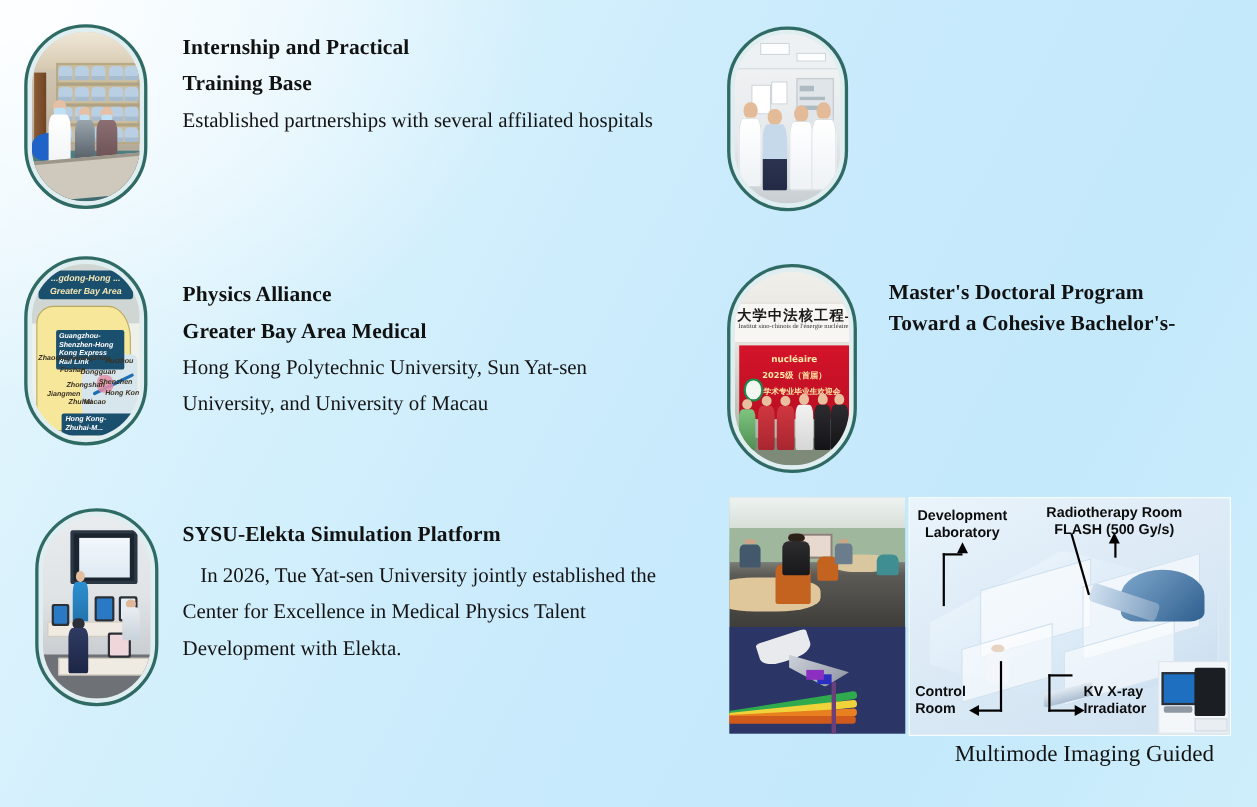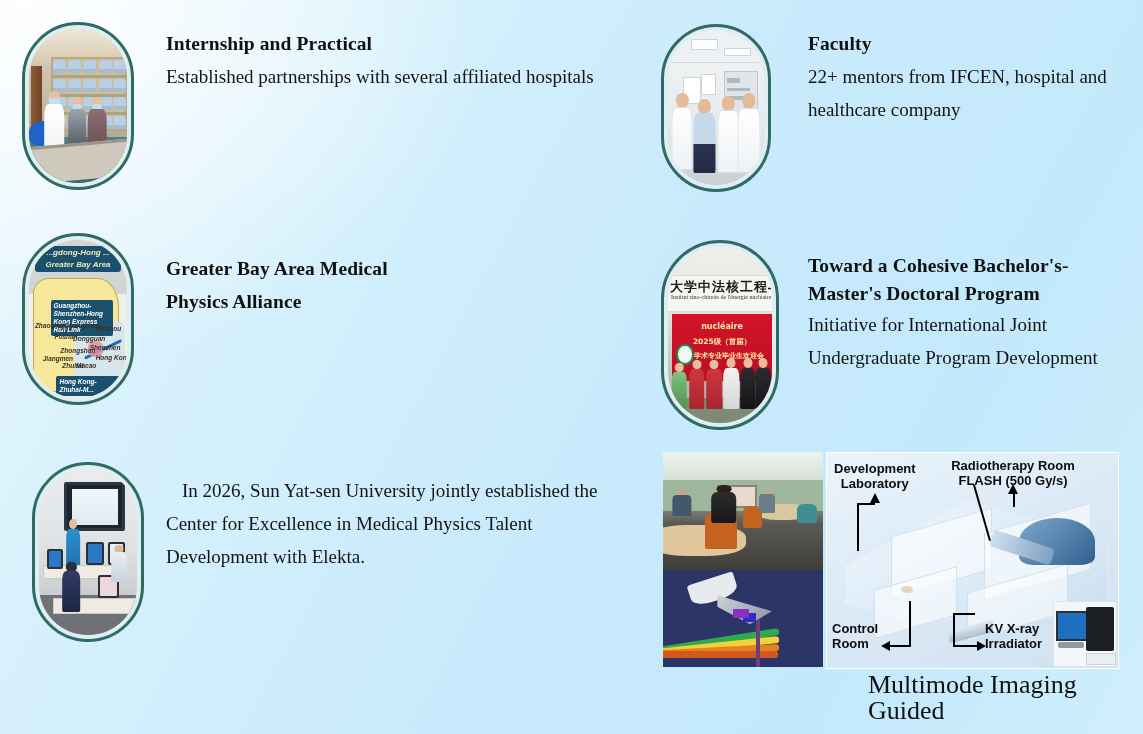--- a/index.html
+++ b/index.html
@@ -139,21 +139,21 @@
 
   .fig-diagram { position:absolute; background:linear-gradient(155deg,#eaf4fb 0%,#dceaf6 45%,#cfe1f0 100%); border:1px solid #ffffff; overflow:hidden; }
   .room3d { position:absolute; background:rgba(255,255,255,.55); border:1px solid #cfe0ee; }
   .slab   { position:absolute; background:linear-gradient(180deg,#e8f2fa,#cfe0ef); }
   .fig-lab { position:absolute; font-family:"Liberation Sans","DejaVu Sans",sans-serif; font-weight:bold;
              font-size:13px; line-height:15px; color:#0c0c0c; white-space:nowrap; }
   .arrow-v, .arrow-h { position:absolute; background:#000; }
   .arrow-head { position:absolute; width:0; height:0; }
   .fig-inset { position:absolute; background:#f4f7fa; border:1px solid #dde5ec; overflow:hidden; }
 
-  .fig-caption { position:absolute; font-family:"Liberation Serif",serif; font-size:26px; line-height:26px; color:#121212; }
+  .fig-caption { position:absolute; font-family:"Liberation Serif",serif; font-size:21px; line-height:26px; color:#121212; }
 </style>
 </head>
 <body>
 
 <div id="slide">
 
   <div class="pill" style="left:22px; top:22px; width:112px; height:168px;">
     <div class="ph">
       <div class="scene">
         <div class="p1-wall"></div>
@@ -206,20 +206,21 @@
             <div class="mask"></div>
           <div class="body" style="background:linear-gradient(180deg,#8c6f72,#5d4448);"></div>
         </div>
         <div class="p1-bed"></div>
       </div>
     </div>
   </div>
 
   <div class="tblock" style="left:166px; top:27px; width:440px;">
     <div class="hd">Internship and Practical</div>
+    <div class="hd">Training Base</div>
     <div class="bd">Established partnerships with several affiliated hospitals</div>
   </div>
 
   <div class="pill" style="left:22px; top:233px; width:112px; height:172px;">
     <div class="ph">
       <div class="scene">
         <div class="map-bg"></div>
         <div class="map-sea"></div>
         <div class="map-band">
           <span>...gdong-Hong ...</span>
@@ -244,22 +245,23 @@
         <div class="map-city" style="left:62%; top:66%;">Shenzhen</div>
         <div class="map-city" style="left:14%; top:73%;">Jiangmen</div>
         <div class="map-city" style="left:68%; top:72%;">Hong Kong</div>
         <div class="map-city" style="left:34%; top:77%;">Zhuhai</div>
         <div class="map-city" style="left:48%; top:77%;">Macao</div>
       </div>
     </div>
   </div>
 
   <div class="tblock" style="left:166px; top:252px; width:452px;">
+    <div class="hd">Physics Alliance</div>
     <div class="hd">Greater Bay Area Medical</div>
-    <div class="hd">Physics Alliance</div>
+    <div class="bd">Hong Kong Polytechnic University, Sun Yat-sen University, and University of Macau</div>
   </div>
 
   <div class="pill" style="left:32px; top:462px; width:112px; height:180px;">
     <div class="ph">
       <div class="scene">
         <div class="lab-bg"></div>
         <div class="lab-screen">
             <i></i>
           </div>
         <div class="lab-floor"></div>
@@ -287,21 +289,22 @@
         </div>
         <div class="person" style="left:74%; top:46%; width:16%; height:22%;">
           <div class="head" style="background:#e0b897;"></div>
           <div class="body" style="background:linear-gradient(180deg,#e8edf2,#c9d2da);"></div>
         </div>
       </div>
     </div>
   </div>
 
   <div class="tblock" style="left:166px; top:470px; width:440px;">
-    <div class="bd indent" style="margin-top:4px;">In 2026, Sun Yat-sen University jointly established the Center for Excellence in Medical Physics Talent Development with Elekta.</div>
+    <div class="hd">SYSU-Elekta Simulation Platform</div>
+    <div class="bd indent" style="margin-top:4px;">In 2026, Tue Yat-sen University jointly established the Center for Excellence in Medical Physics Talent Development with Elekta.</div>
   </div>
 
   <div class="pill" style="left:661px; top:24px; width:110px; height:168px;">
     <div class="ph">
       <div class="scene">
         <div class="fac-bg"></div>
         <div class="fac-ceil"></div>
         <div class="fac-light" style="left:24%;"></div>
         <div class="fac-light" style="left:58%; top:11%; height:4%;"></div>
         <div class="fac-cab">
@@ -324,24 +327,20 @@
           <div class="body coat" style="top:19%;"></div>
         </div>
         <div class="person" style="left:72%; top:40%; width:24%; height:52%;">
           <div class="head" style="background:#e3bb99;"></div>
           <div class="body coat" style="top:19%;"></div>
         </div>
       </div>
     </div>
   </div>
 
-  <div class="tblock" style="left:808px; top:27px; width:320px;">
-    <div class="hd">Faculty</div>
-    <div class="bd">22+ mentors from IFCEN, hospital and healthcare company</div>
-  </div>
 
   <div class="pill" style="left:661px; top:240px; width:118px; height:190px;">
     <div class="ph">
       <div class="scene">
         <div class="cer-bg"></div>
         <div class="cer-white"></div>
         <div class="cer-cn">大学中法核工程与技术</div>
         <div class="cer-fr">Institut sino-chinois de l'énergie nucléaire Université</div>
         <div class="cer-red">
           <div class="l" style="top:12%; font-size:8px;">nucléaire</div>
@@ -372,23 +371,22 @@
         </div>
         <div class="person" style="left:84%; top:63%; width:15%; height:29%;">
           <div class="head" style="background:#e8c0a0;"></div>
           <div class="body" style="background:linear-gradient(180deg,#2c2c30,#141417);"></div>
         </div>
       </div>
     </div>
   </div>
 
   <div class="tblock" style="left:808px; top:252px; width:322px;">
+    <div class="hd" style="line-height:29px;">Master's Doctoral Program</div>
     <div class="hd" style="line-height:27px;">Toward a Cohesive Bachelor's-</div>
-    <div class="hd" style="line-height:29px;">Master's Doctoral Program</div>
-    <div class="bd">Initiative for International Joint Undergraduate Program Development</div>
   </div>
 
   <div id="figure" style="left:663px; top:452px; width:454px; height:215px;">
 
     <div class="fig-photo-top" style="left:0; top:0; width:160px; height:118px;">
       <div class="fpt-bg"></div>
       <div class="fpt-ceil"></div>
       <div class="fpt-wall"></div>
       <div class="fpt-scr"></div>
       <div class="fpt-tbl" style="left:-10%; top:62%; width:62%; height:26%;"></div>

